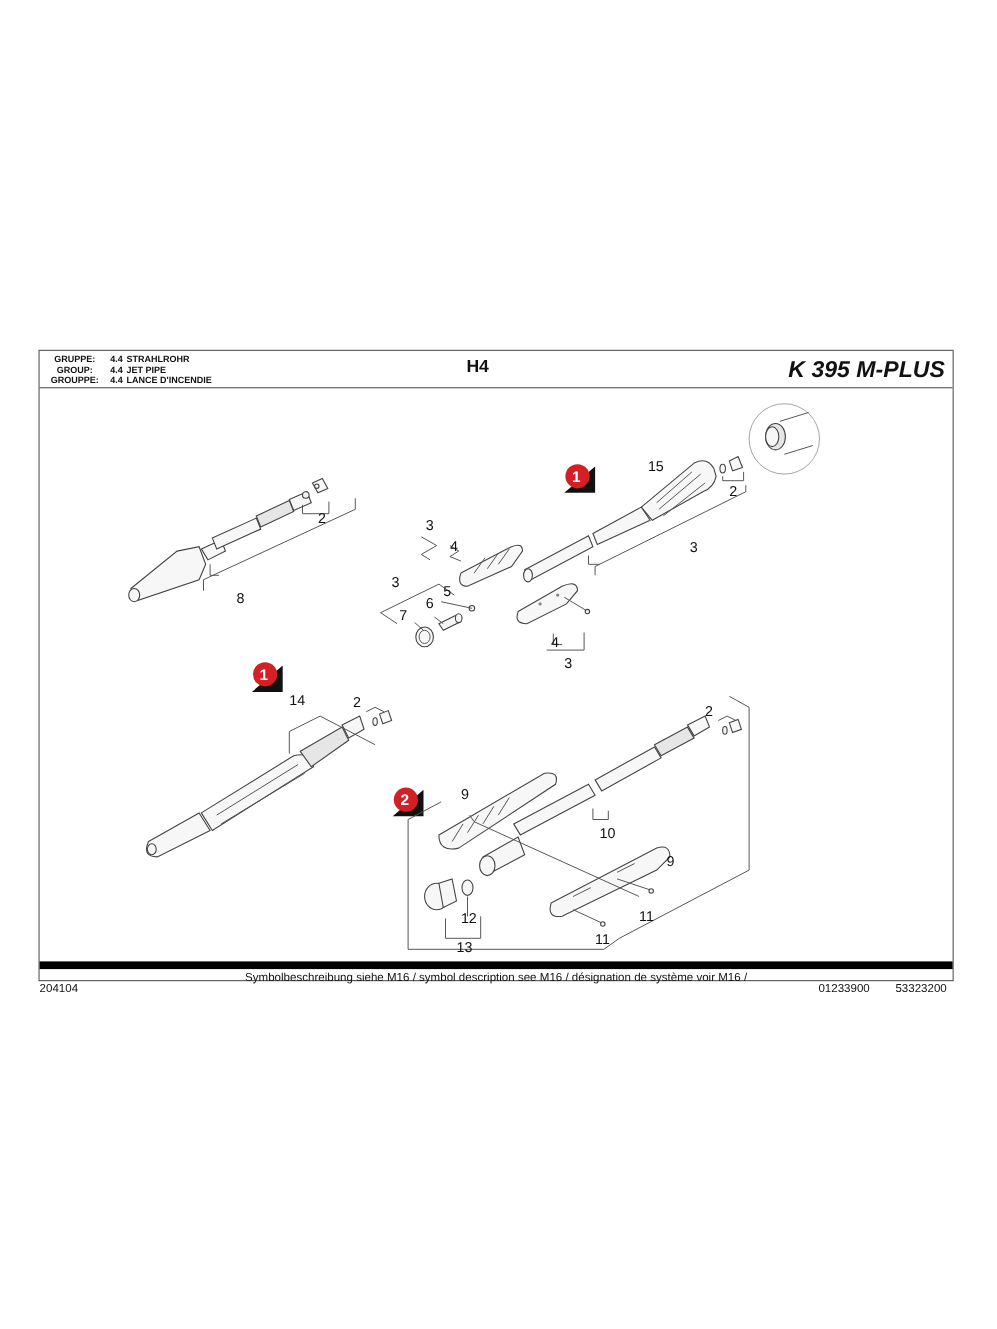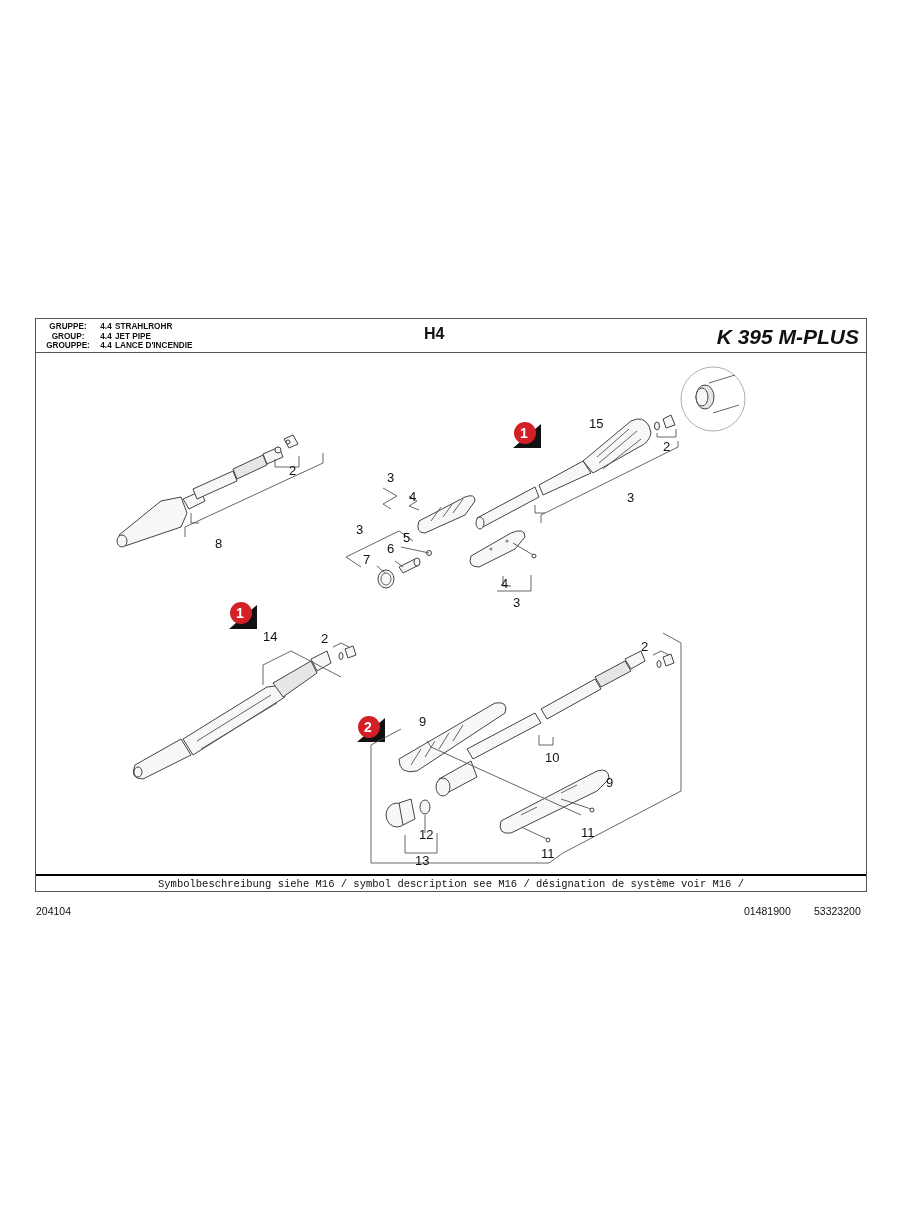--- a/index.html
+++ b/index.html
@@ -6,22 +6,22 @@
   body { width: 906px; height: 1208px; position: relative; font-family: "Liberation Sans", sans-serif; color: #111; overflow: hidden; }
   .frame { position: absolute; left: 35px; top: 318px; width: 832px; height: 574px; border: 1px solid #555; box-sizing: border-box; }
   .header { position: absolute; left: 0; top: 0; width: 100%; height: 34px; border-bottom: 1px solid #555; box-sizing: border-box; }
   .grp { position: absolute; left: 3px; top: 3px; font-size: 8.2px; font-weight: bold; line-height: 9.6px; text-align: center; }
   .grp .row { display: flex; }
   .grp .k { width: 58px; }
   .grp .n { width: 18px; }
   .h-code { position: absolute; left: 388px; top: 6px; font-size: 16px; font-weight: bold; }
   .h-model { position: absolute; right: 7px; top: 6px; font-size: 21px; font-weight: bold; font-style: italic; }
   .canvas { position: absolute; left: 0; top: 34px; width: 100%; height: 523px; }
-  .footer { position: absolute; left: 0; bottom: 0; width: 100%; height: 17px; border-top: 2px solid #000000; box-sizing: border-box; text-align: center; font-size: 10.5px; line-height: 16px; font-family: Liberation Mono, monospace; }
-  .below { position: absolute; top: 893px; font-size: 10.5px; margin-top: 12px; }
+  .footer { position: absolute; left: 0; bottom: 0; width: 100%; height: 17px; border-top: 7px solid #000000; box-sizing: border-box; text-align: center; font-size: 10.5px; line-height: 16px; }
+  .below { position: absolute; top: 893px; font-size: 10.5px; }
   .b-left { left: 36px; }
   .b-mid { left: 744px; }
   .b-right { left: 814px; }
   svg text { font-family: "Liberation Sans", sans-serif; font-size: 13px; fill: #111; }
   .ln { stroke: #555; stroke-width: 0.9; fill: none; }
   .pt { stroke: #444; stroke-width: 1; fill: #f7f7f7; }
   .pt2 { stroke: #444; stroke-width: 1; fill: #e6e6e6; }
   .badge-text { font-size: 14px; font-weight: bold; fill: #fff; }
 </style>
 </head>
@@ -252,14 +252,14 @@
             <text x="414" y="864">13</text>
           </g>
       </g>
     </svg>
   </div>
 
   <div class="footer">Symbolbeschreibung siehe M16 / symbol description see M16 / désignation de système voir M16 /</div>
 </div>
 
 <div class="below b-left">204104</div>
-<div class="below b-mid">01481900</div>
+<div class="below b-mid">01233900</div>
 <div class="below b-right">53323200</div>
 
 </body></html>

